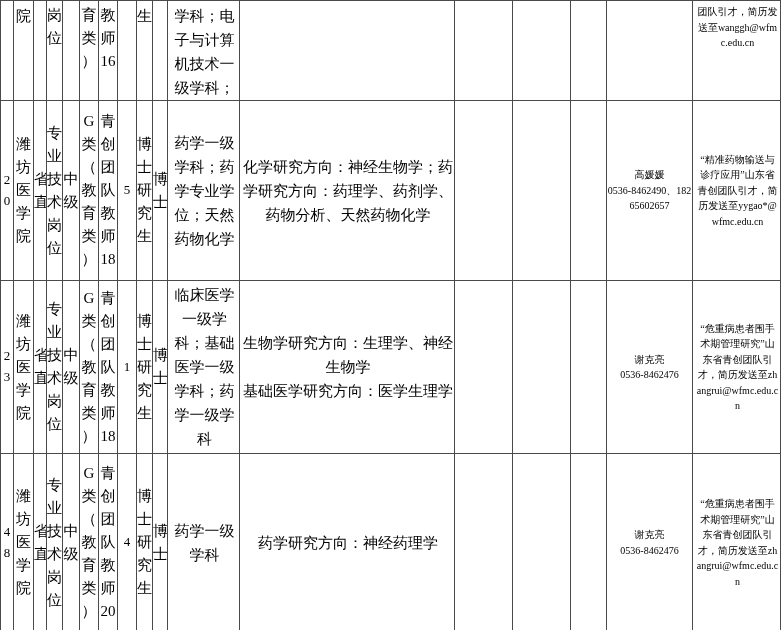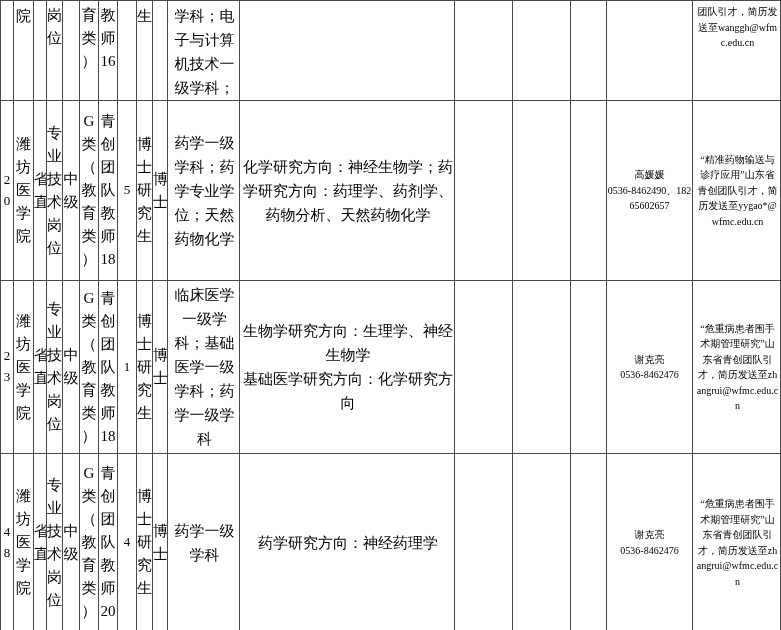--- a/index.html
+++ b/index.html
@@ -91,21 +91,21 @@
     <td><div class="vt"><span>省</span><span>直</span></div></td>
     <td><div class="vt"><span>专</span><span>业</span><span>技</span><span>术</span><span>岗</span><span>位</span></div></td>
     <td><div class="vt"><span>中</span><span>级</span></div></td>
     <td><div class="vt"><span>G</span><span>类</span><span>（</span><span>教</span><span>育</span><span>类</span><span>）</span></div></td>
     <td><div class="vt"><span>青</span><span>创</span><span>团</span><span>队</span><span>教</span><span>师</span><span>18</span></div></td>
     <td class="num">1</td>
     <td><div class="vt"><span>博</span><span>士</span><span>研</span><span>究</span><span>生</span></div></td>
     <td><div class="vt"><span>博</span><span>士</span></div></td>
     <td class="pad">临床医学一级学科；基础医学一级学科；药学一级学科</td>
     <td class="pad prelines">生物学研究方向：生理学、神经生物学
-基础医学研究方向：化学研究方向</td>
+基础医学研究方向：医学生理学</td>
     <td></td>
     <td></td>
     <td></td>
     <td class="small prelines">谢克亮
 0536-8462476</td>
     <td class="pad small">“危重病患者围手术期管理研究”山东省青创团队引才，简历发送至zhangrui@wfmc.edu.cn</td>
   </tr>
 
   <tr style="height:178px">
     <td class="num">48</td>

